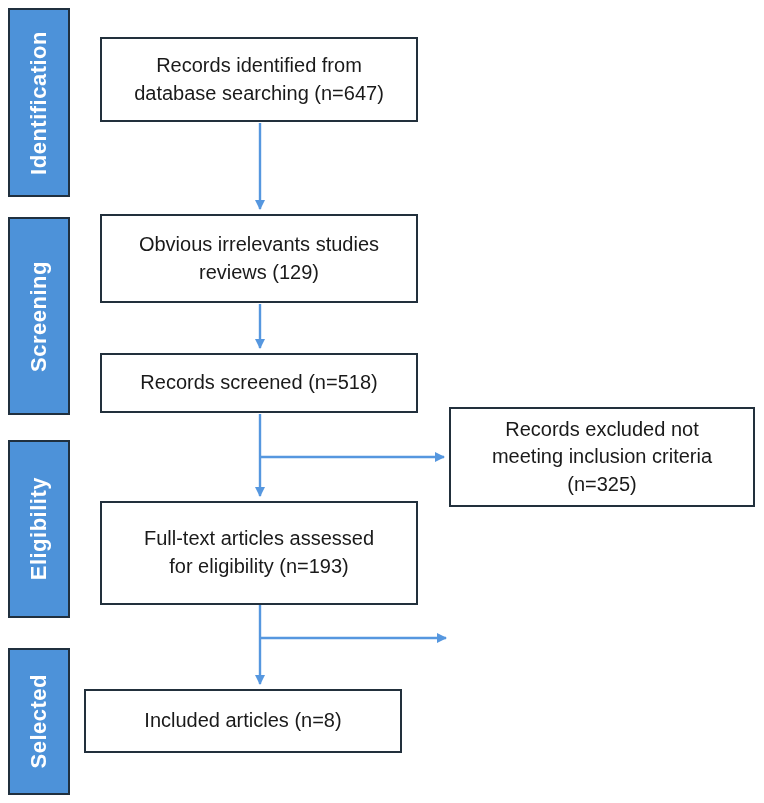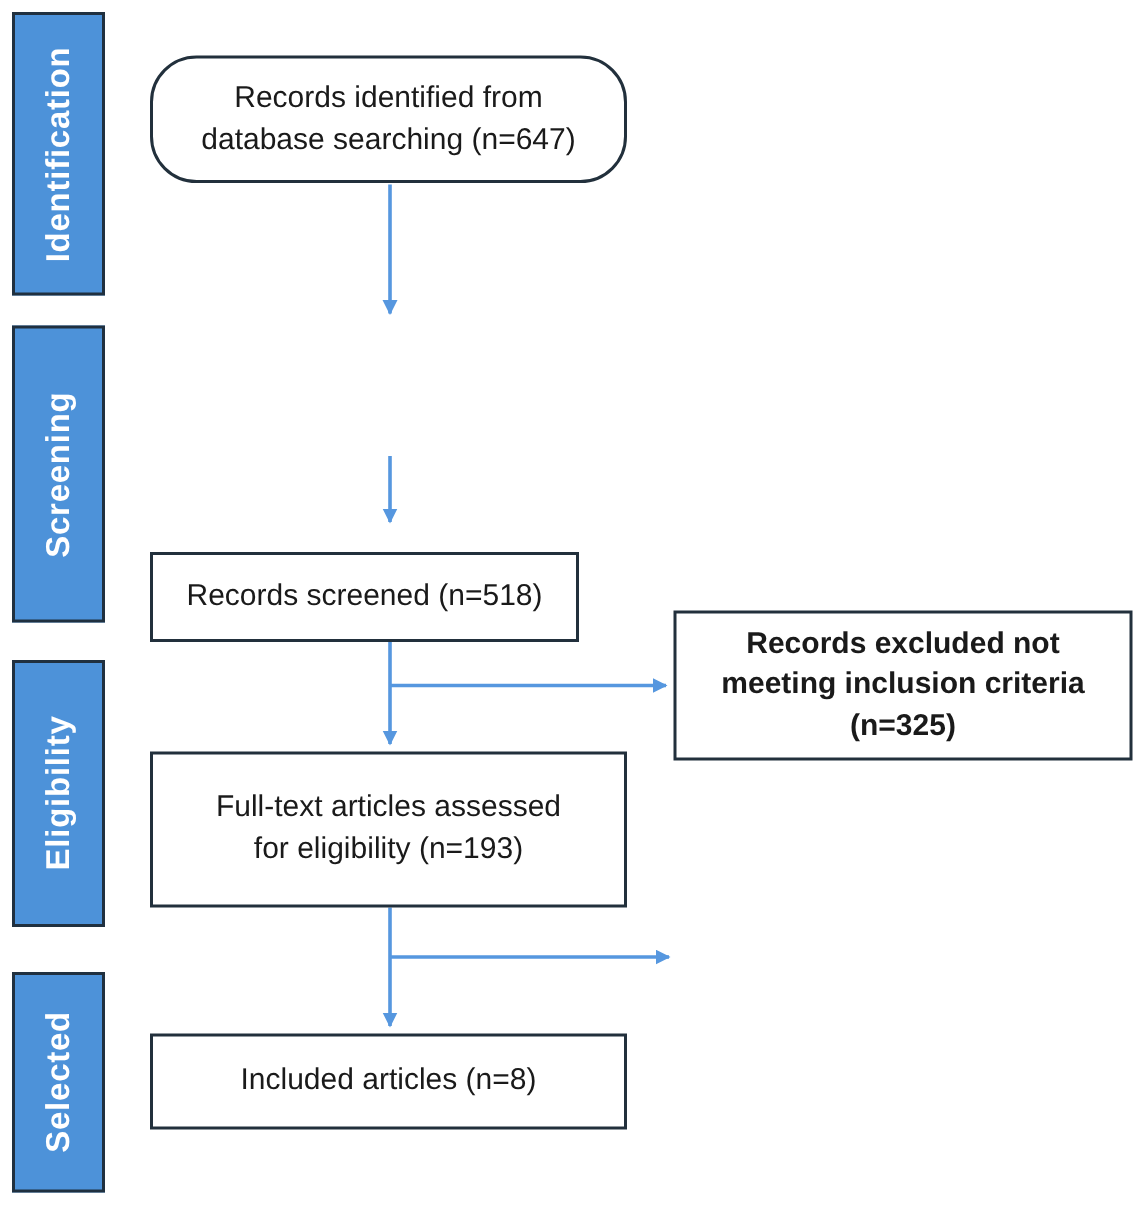--- a/index.html
+++ b/index.html
@@ -70,26 +70,26 @@
     justify-content: center;
     text-align: center;
     padding: 4px 8px;
   }
   .node-label {
     color: var(--text);
     font-size: 20px;
     line-height: 1.38;
     white-space: pre-line;
   }
-  .node.n1 { left: 100px; top: 37px;  width: 318px; height: 85px; border-radius: 31px; }
+  .node.n1 { left: 100px; top: 37px;  width: 318px; height: 85px; }
   .node.n2 { left: 100px; top: 214px; width: 318px; height: 89px; }
-  .node.n3 { left: 100px; top: 368px; width: 286px; height: 60px; }
+  .node.n3 { left: 100px; top: 353px; width: 318px; height: 60px; }
   .node.n4 { left: 100px; top: 501px; width: 318px; height: 104px; }
-  .node.n5 { left: 100px; top: 689px; width: 318px; height: 64px; text-align: right; }
-  .node.nA { left: 449px; top: 407px; width: 306px; height: 100px; font-weight: bold; }
+  .node.n5 { left: 84px; top: 689px; width: 318px; height: 64px; text-align: right; }
+  .node.nA { left: 449px; top: 407px; width: 306px; height: 100px; }
   .node.nB { left: 451px; top: 605px; width: 303px; height: 65px; }
 </style>
 </head>
 <body>
 
 <div class="canvas">
 
   <svg class="connectors" viewBox="0 0 764 803" xmlns="http://www.w3.org/2000/svg">
     <defs>
       <marker id="ah" markerUnits="userSpaceOnUse" markerWidth="11" markerHeight="11" refX="9" refY="5" orient="auto">
@@ -114,20 +114,24 @@
     <span class="stage-label">Eligibility</span>
   </div>
   <div class="stage s4">
     <span class="stage-label">Selected</span>
   </div>
 
   <div class="node n1">
     <span class="node-label">Records identified from
 database searching (n=647)</span>
   </div>
+  <div class="node n2">
+    <span class="node-label">Obvious irrelevants studies
+reviews (129)</span>
+  </div>
   <div class="node n3">
     <span class="node-label">Records screened (n=518)</span>
   </div>
   <div class="node nA">
     <span class="node-label">Records excluded not
 meeting inclusion criteria
 (n=325)</span>
   </div>
   <div class="node n4">
     <span class="node-label">Full-text articles assessed

